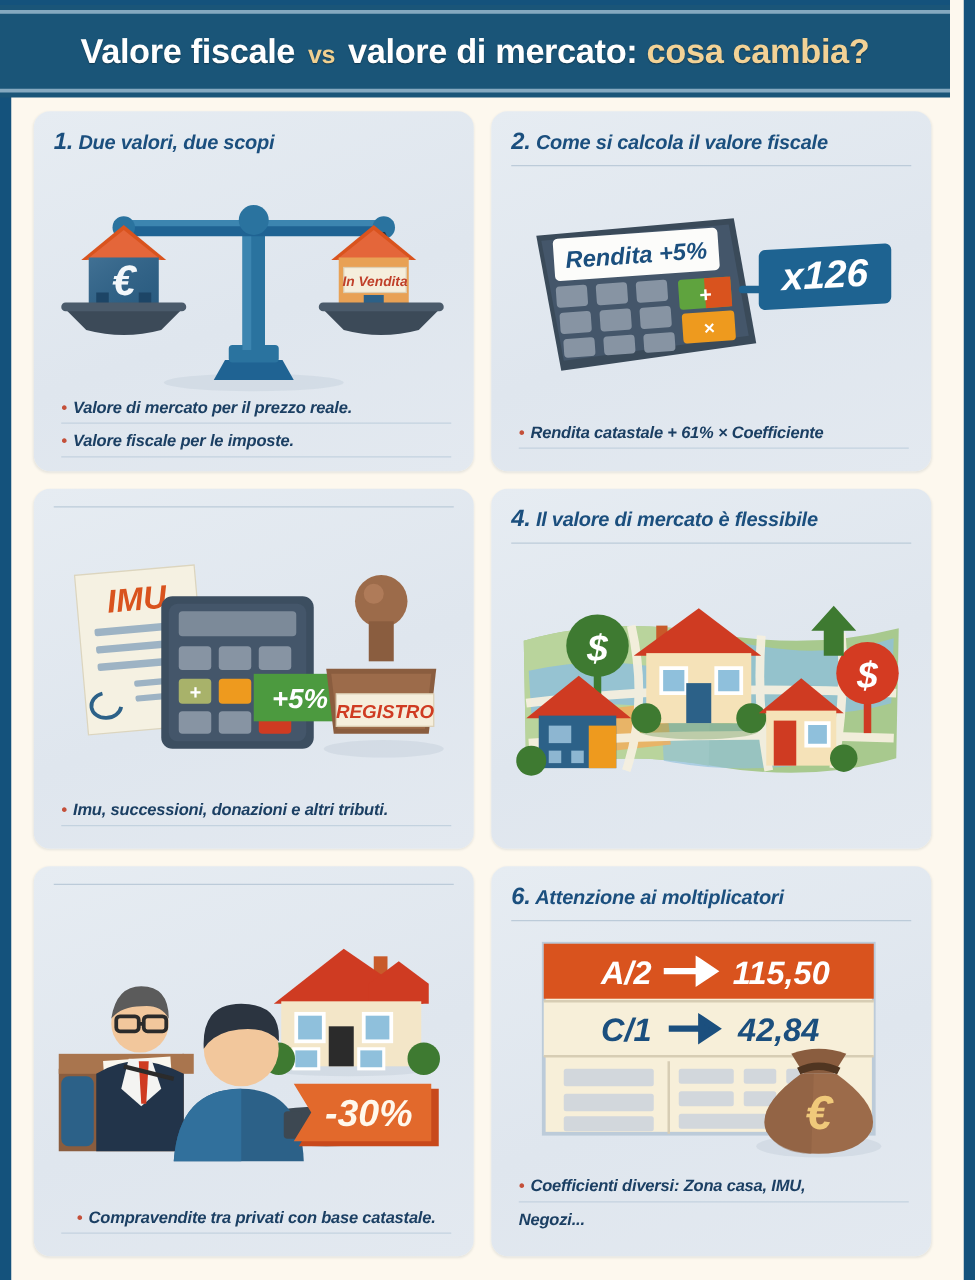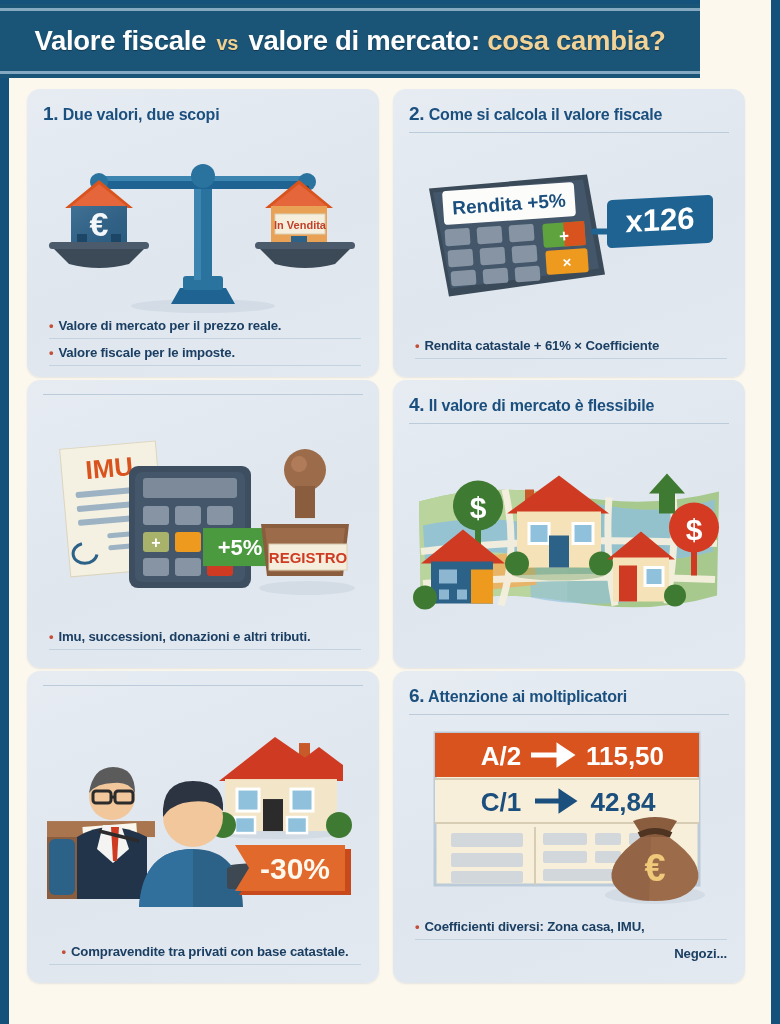--- a/index.html
+++ b/index.html
@@ -13,21 +13,21 @@
     position: relative;
     width: 780px; height: 1024px;
     background: #FDF8EE;
     border-left: 9px solid #14527C;
     border-right: 9px solid #14527C;
   }
   
   .header {
     position: relative;
     margin-left: -9px; margin-right: -9px;
-    width: 700px;
+    width: 760px;
     height: 78px;
     background: #1A5578;
     display: flex; align-items: center; justify-content: center;
     border-top: 4px solid #14527C;
     overflow: hidden;
   }
   .header::before {
     content: ""; position: absolute; left: 0; right: 0; top: 4px;
     height: 3px; background: #A9C6D8; opacity: .75;
   }
@@ -42,22 +42,23 @@
   }
   .title .vs { color: #F0D090; font-size: 20px; margin: 0 3px; }
   .title .hl { color: #F2D296; }
 
   
   .grid {
     position: relative;
     display: grid;
     grid-template-columns: 352px 352px;
     grid-template-rows: 288px 288px 312px;
-    gap: 3px 14px;
+    gap: 14px 14px;
     padding: 11px 18px 0 18px;
+    font-style: italic;
   }
   .panel {
     position: relative;
     background: linear-gradient(160deg,#E6ECF2 0%,#DFE6EE 55%,#E3E9F0 100%);
     border-radius: 13px;
     box-shadow: 0 1px 2px rgba(20,60,90,.10);
     padding: 14px 16px 10px 16px;
     display: flex; flex-direction: column;
     overflow: hidden;
   }
@@ -72,21 +73,21 @@
   .art { flex: 1; position: relative; }
   .bullets { padding: 0 2px 4px 6px; }
   .bullet {
     font-size: 13.2px; color: #1B3F63; font-weight: bold;
     letter-spacing: -0.15px;
     padding: 1px 0 3px 0;
     border-bottom: 1px solid #C3D2DF;
     margin-bottom: 4px; line-height: 1.3;
   }
   .bullet .dot { color: #C4503A; margin-right: 5px; font-size: 13px; }
-  .bullet.center { text-align: right; border-bottom: none; }
+  .bullet.center { text-align: left; border-bottom: none; }
   .bullet.center2 { text-align: center; }
 
   svg { display: block; width: 100%; height: 100%; }
 </style>
 </head>
 <body>
 
 <div class="page">
 
   <div class="header">

